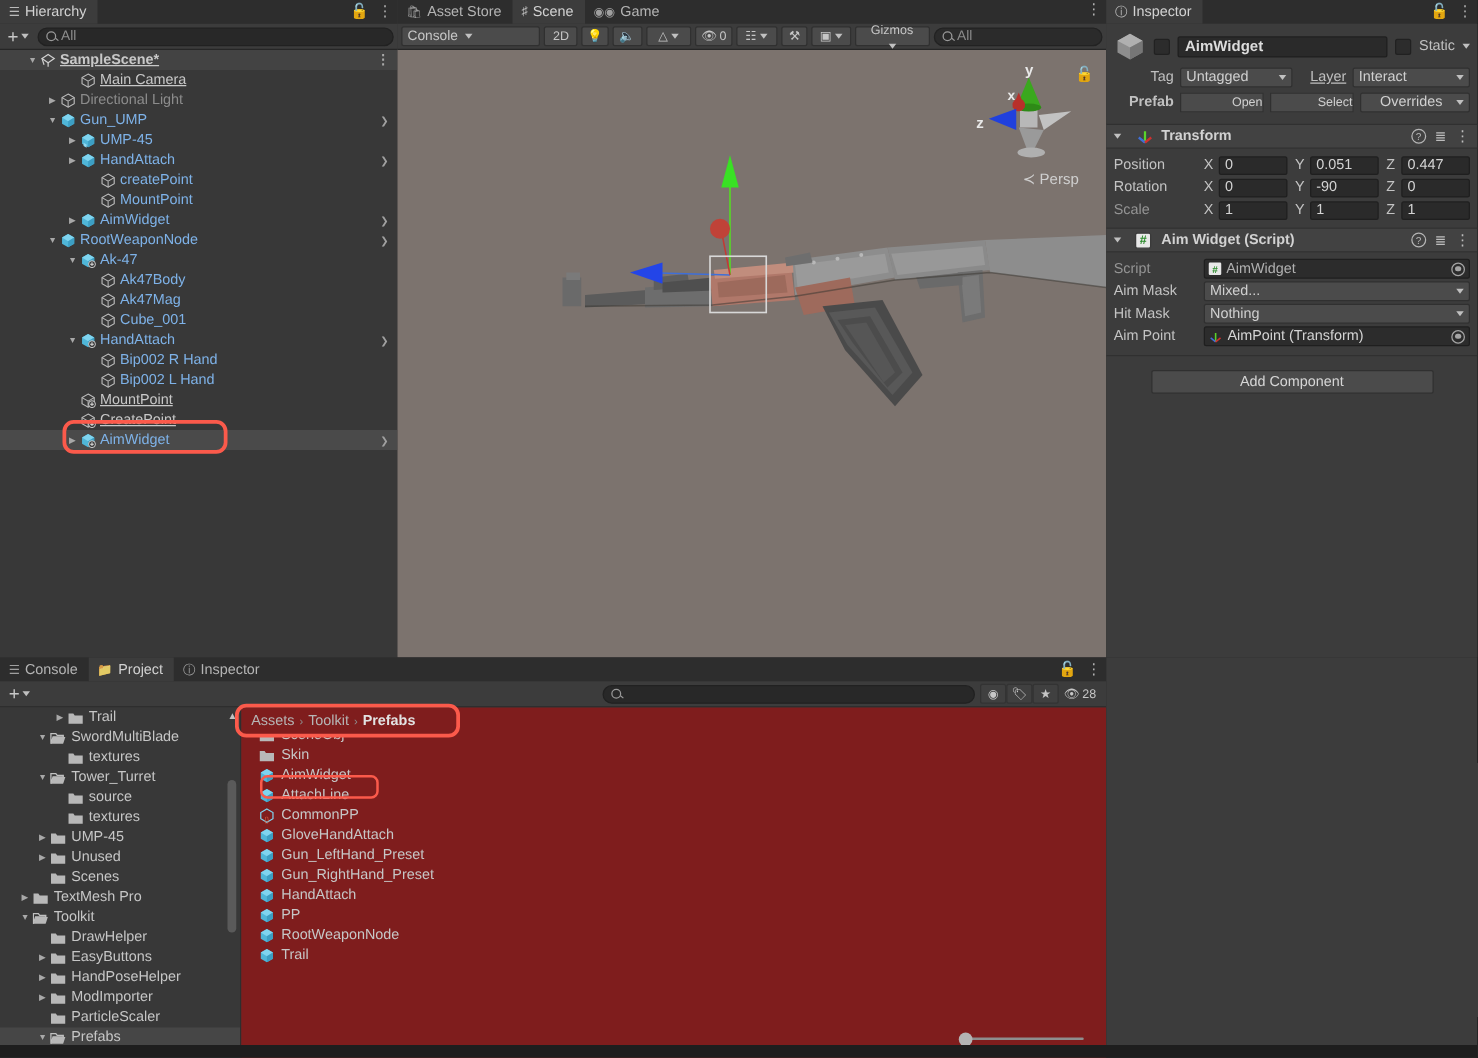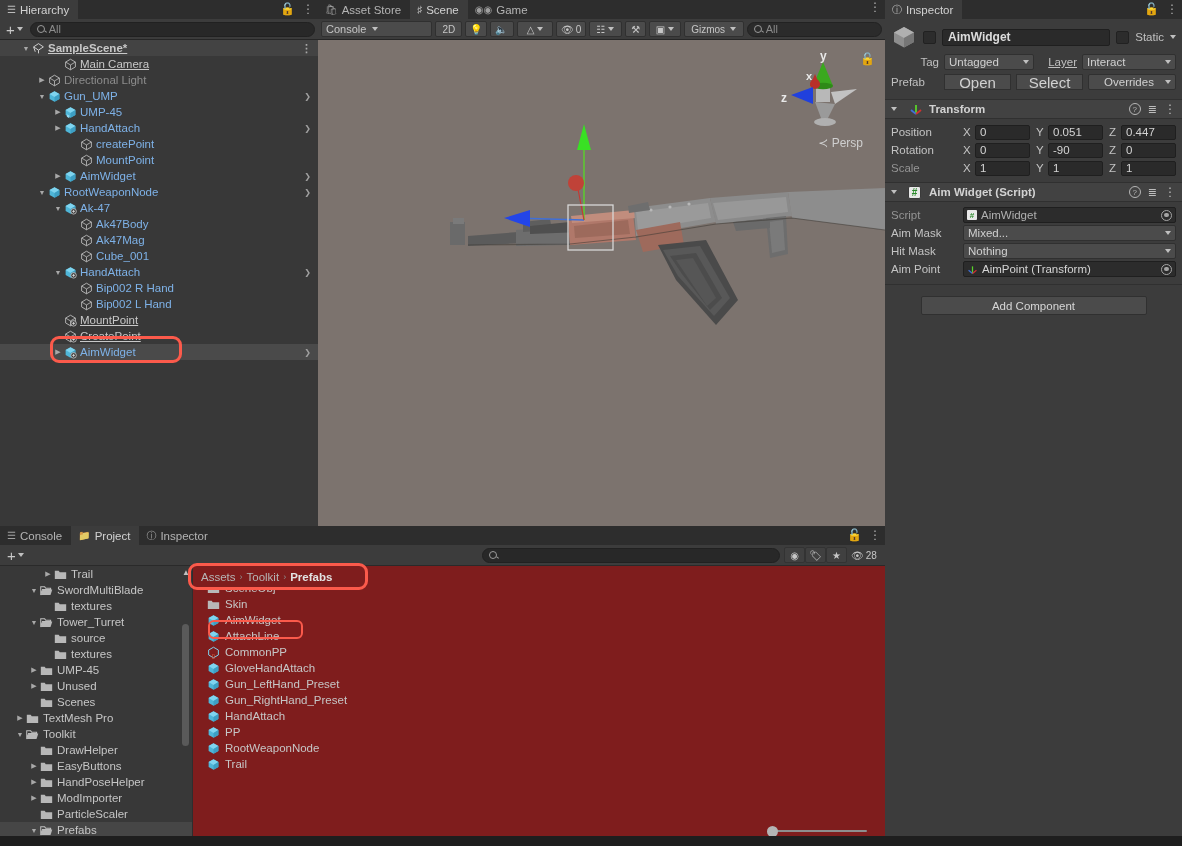--- a/index.html
+++ b/index.html
@@ -113,21 +113,21 @@
   .statlbl { color:#c0c0c0; font-size:11.5px; }
   .row2 { display:flex; align-items:center; gap:5px; margin-top:4px; }
   .lbl { color:#c0c0c0; font-size:11.5px; }
   .sel2 {
     height:16px; background:#4b4b4b; border:1px solid #303030; border-radius:2px;
     display:flex; align-items:center; justify-content:space-between; padding:0 4px;
     color:#d0d0d0; font-size:11.5px;
   }
   .btn3 {
     height:16px; background:#4b4b4b; border:1px solid #303030;
-    display:flex;align-items:center;justify-content:center; color:#d0d0d0; font-size:15px;
+    display:flex;align-items:center;justify-content:flex-end; color:#d0d0d0; font-size:10px;
     flex:1;
   }
   .comp-hdr {
     height:20px; background:#424242; border-top:1px solid #303030; border-bottom:1px solid #303030;
     display:flex; align-items:center; gap:6px; padding:0 6px; position:relative;
   }
   .comp-hdr .t { font-weight:bold; color:#d2d2d2; font-size:11.5px; margin-left:14px;}
   .comp-hdr .r { position:absolute; right:6px; display:flex; align-items:center; gap:7px; color:#bdbdbd; }
   .qmark { width:12px;height:12px;border:1.2px solid #b5b5b5;border-radius:50%;
            font-size:8px;display:flex;align-items:center;justify-content:center;color:#b5b5b5; }
@@ -521,21 +521,21 @@
       </div>
       <div class="toolbtn" style="width:34px;gap:3px;">
         <span>☷</span>
         <span class="caret"></span>
       </div>
       <div class="toolbtn" style="width:22px;">⚒</div>
       <div class="toolbtn" style="width:32px;gap:3px;">
         <span>▣</span>
         <span class="caret"></span>
       </div>
-      <div class="toolbtn" style="width:62px;gap:5px;">
+      <div class="toolbtn" style="width:62px;gap:5px;flex-direction:column;">
         <span>Gizmos</span>
         <span class="caret"></span>
       </div>
       <div class="scene-search">
         <span class="mag"></span>
         <span>All</span>
       </div>
     </div>
 
     <div id="sceneview">
@@ -662,21 +662,21 @@
             <span class="caret"></span>
           </div>
           <span class="lbl" style="width:38px;text-align:right;text-decoration:underline;">Layer</span>
           <div class="sel2" style="flex:1;">
             <span>Interact</span>
             <span class="caret"></span>
           </div>
         </div>
 
         <div class="row2">
-          <span class="lbl" style="width:48px;">Prefab</span>
+          <span class="lbl" style="width:48px;text-align:right;font-weight:bold;">Prefab</span>
           <div class="btn3">
             <span>Open</span>
           </div>
           <div class="btn3">
             <span>Select</span>
           </div>
           <div class="sel2" style="flex:1.2;">
             <span style="margin:0 auto;">Overrides</span>
             <span class="caret"></span>
           </div>

